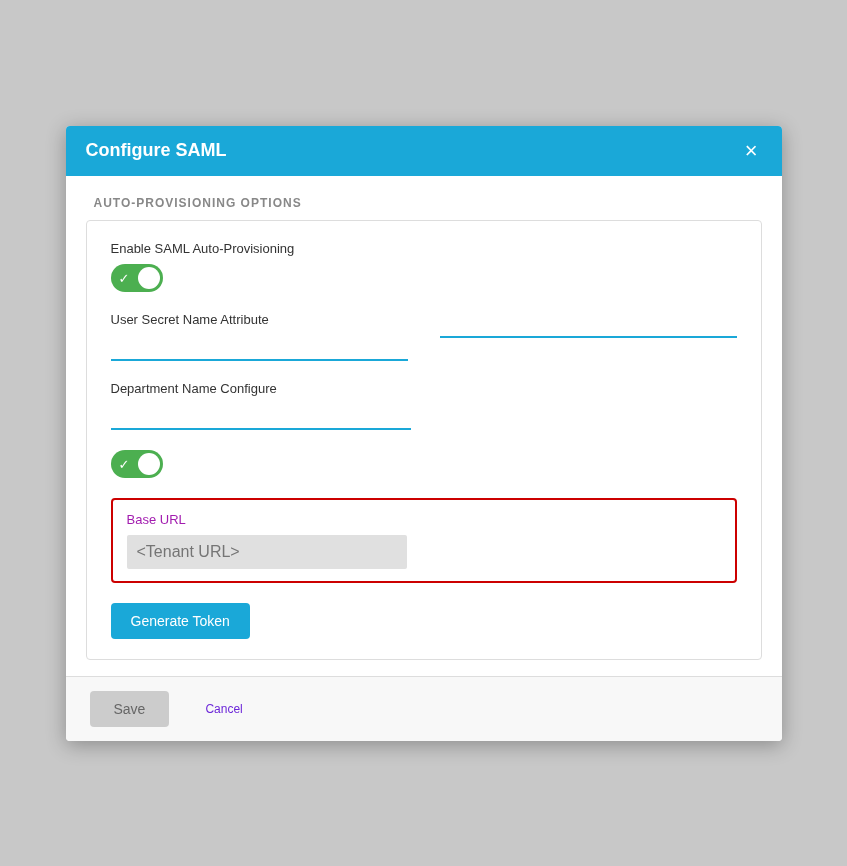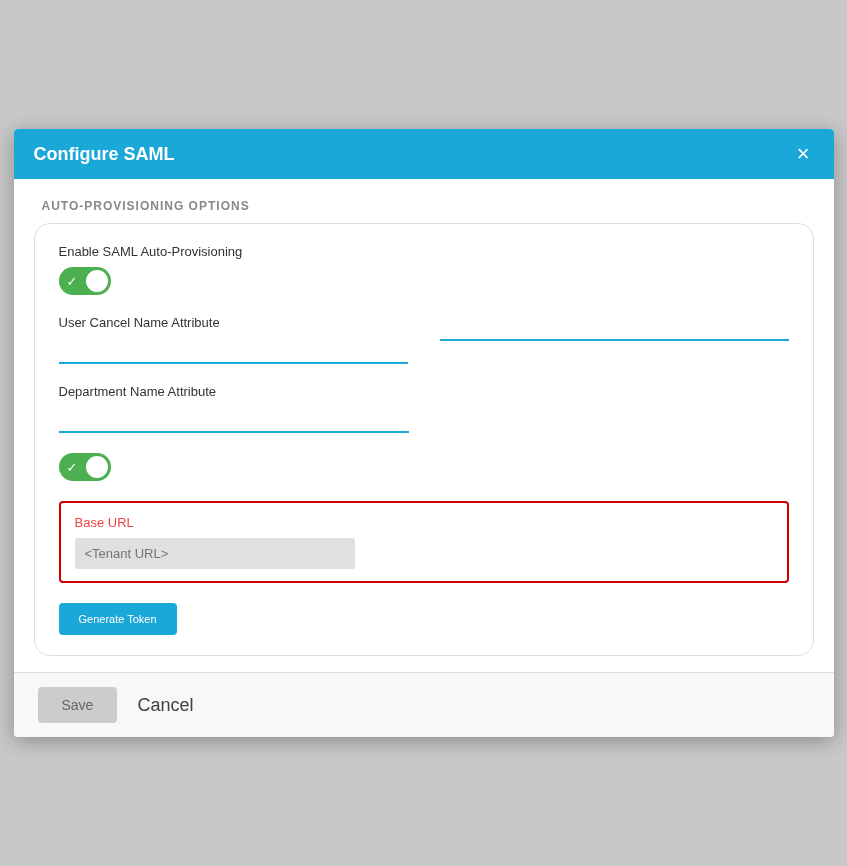--- a/index.html
+++ b/index.html
@@ -15,21 +15,21 @@
 
     .modal-wrapper {
       width: 847px;
       height: 866px;
       display: flex;
       align-items: center;
       justify-content: center;
     }
 
     .modal {
-      width: 820px;
+      width: 716px;
       background: #fff;
       border-radius: 4px;
       overflow: hidden;
       box-shadow: 0 4px 20px rgba(0,0,0,0.3);
       display: flex;
       flex-direction: column;
     }
 
     .modal-header {
       background: #1aA8D8;
@@ -67,21 +67,21 @@
       font-size: 12px;
       font-weight: bold;
       letter-spacing: 1px;
       padding: 20px 16px 10px 28px;
       text-transform: uppercase;
     }
 
     .section-card {
       background: #fff;
       border: 1px solid #ddd;
-      border-radius: 16px;
+      border-radius: 4px;
       margin: 0 20px 16px 20px;
       padding: 20px 24px;
     }
 
     .field-label {
       font-size: 13px;
       color: #333;
       margin-bottom: 8px;
       font-weight: normal;
     }
@@ -166,78 +166,78 @@
     
     .outlined-field {
       border: 2px solid #cc0000;
       border-radius: 4px;
       padding: 12px 14px;
       margin-bottom: 14px;
     }
 
     .outlined-field .field-label {
       font-size: 13px;
-      color: #ef4444;
+      color: #a21caf;
       margin-bottom: 8px;
     }
 
     .outlined-input {
       width: 100%;
       background: #e0e0e0;
       border: none;
       padding: 8px 10px;
-      font-size: 13px;
+      font-size: 16px;
       color: #666;
       border-radius: 2px;
       outline: none;
     }
 
     .outlined-input.full-width {
       width: 100%;
     }
 
     .outlined-input.partial-width {
       width: 280px;
     }
 
     .generate-btn {
       background: #1aA8D8;
       color: #fff;
       border: none;
       border-radius: 4px;
       padding: 10px 20px;
-      font-size: 11px;
+      font-size: 14px;
       cursor: pointer;
       margin-top: 6px;
     }
 
     .modal-footer {
       border-top: 1px solid #ddd;
       padding: 14px 24px;
       display: flex;
       align-items: center;
-      gap: 20px;
+      gap: 36px;
       background: #f8f8f8;
     }
 
     .footer-save-btn {
       background: #ccc;
       color: #666;
       border: none;
       border-radius: 4px;
       padding: 10px 24px;
       font-size: 14px;
       cursor: not-allowed;
     }
 
     .footer-cancel-btn {
       background: none;
       border: none;
-      color: #404040;
-      font-size: 18px;
+      color: #6d28d9;
+      font-size: 12px;
       cursor: pointer;
     }
 
     
     .modal-body::-webkit-scrollbar {
       width: 10px;
     }
     .modal-body::-webkit-scrollbar-track {
       background: #f0f0f0;
     }
@@ -270,31 +270,31 @@
           <label class="toggle">
             <input type="checkbox" checked="" style="">
             <span class="toggle-slider"></span>
             <span class="toggle-checkmark">✓</span>
           </label>
         </div>
 
         
         <div class="two-col">
           <div class="field-group">
-            <div class="field-label">User Cancel Name Attribute</div>
+            <div class="field-label">User Secret Name Attribute</div>
             <input class="field-input" type="text" value="" style="">
           </div>
           <div class="field-group">
             <input class="field-input" type="text" value="" style="">
           </div>
         </div>
 
         
         <div class="field-group">
-          <div class="field-label">Department Name Attribute</div>
+          <div class="field-label">Department Name Configure</div>
           <input class="field-input" type="text" style="width: 48%;" value="">
         </div>
 
         
 
         <div class="toggle-wrapper">
           <label class="toggle">
             <input type="checkbox" checked="" style="">
             <span class="toggle-slider"></span>
             <span class="toggle-checkmark">✓</span>

